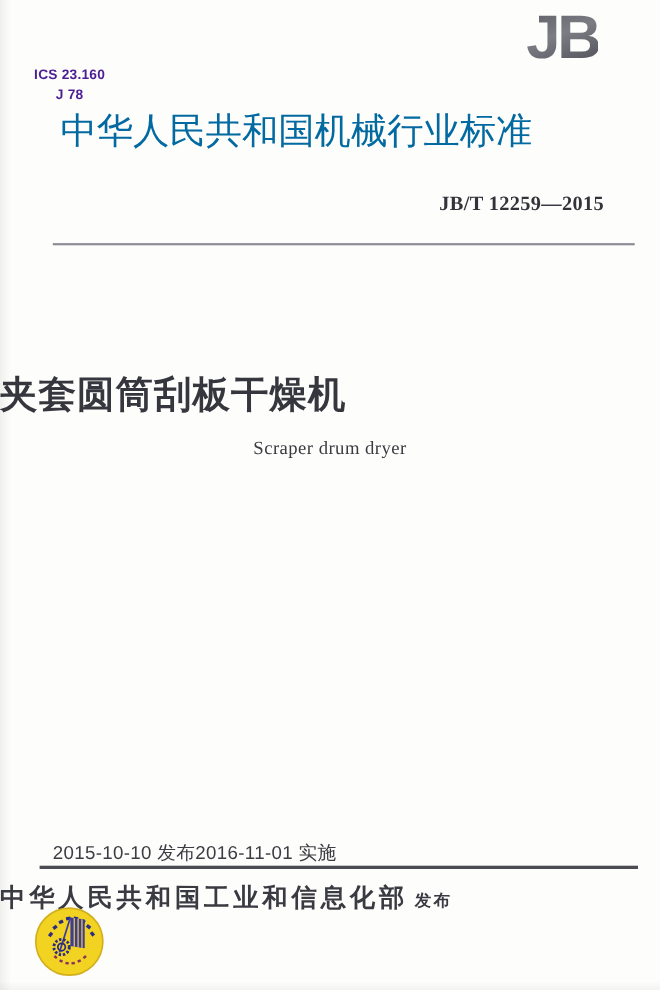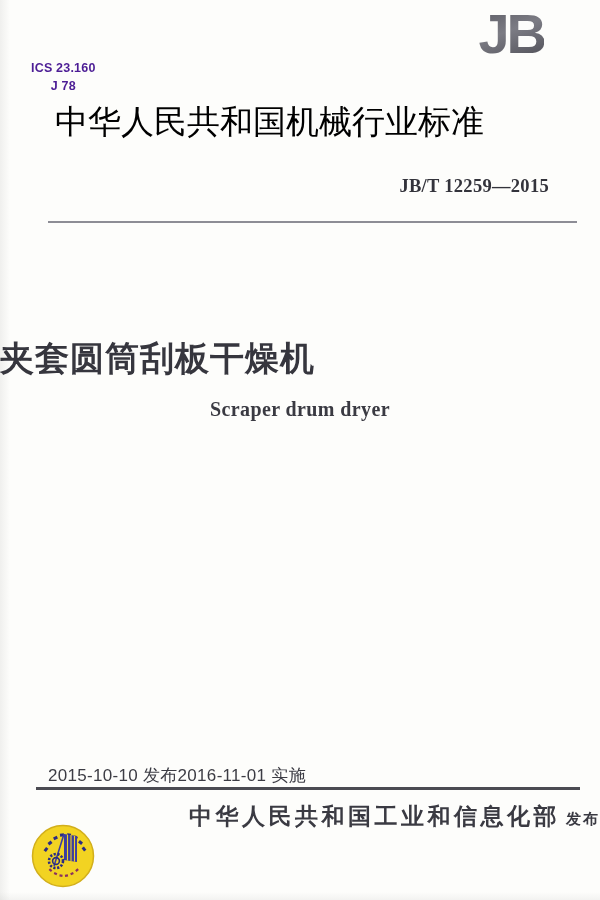--- a/index.html
+++ b/index.html
@@ -62,25 +62,25 @@
     background-clip: text;
     color: transparent;
     text-shadow: none;
   }
 
   .standard-category {
     position: absolute;
     top: 103px;
     left: 55px;
     width: 510px;
-    font-family: Liberation Serif, serif;
+    font-family: Liberation Mono, monospace;
     font-weight: 500;
     font-size: 33px;
     line-height: 38px;
-    color: #000000;
+    color: #0369a1;
     text-align: justify;
     text-align-last: justify;
     white-space: nowrap;
     display: flex;
     justify-content: space-between;
   }
 
   .standard-number {
     position: absolute;
     top: 176px;
@@ -113,22 +113,22 @@
     letter-spacing: 1px;
     color: #36363e;
   }
   .doc-title-en {
     position: absolute;
     top: 398px;
     left: 0;
     width: 100%;
     text-align: center;
     font-family: "Liberation Serif", serif;
-    font-weight: bold;
-    font-size: 20px;
+    font-weight: normal;
+    font-size: 17px;
     letter-spacing: 0.4px;
     color: #3a3a42;
   }
 
   .dates-row {
     position: absolute;
     top: 764px;
     left: 48px;
     right: 20px;
     display: flex;
@@ -144,21 +144,21 @@
     width: 544px;
     height: 3px;
     background: #4b4b52;
   }
 
   .publisher-row {
     position: absolute;
     top: 801px;
     left: 0;
     width: 100%;
-    text-align: right;
+    text-align: left;
     white-space: nowrap;
     color: #3a3a42;
   }
   .publisher-main {
     font-family: "Liberation Sans", sans-serif;
     font-weight: bold;
     font-size: 23px;
     letter-spacing: 3.5px;
   }
   .publisher-suffix {

